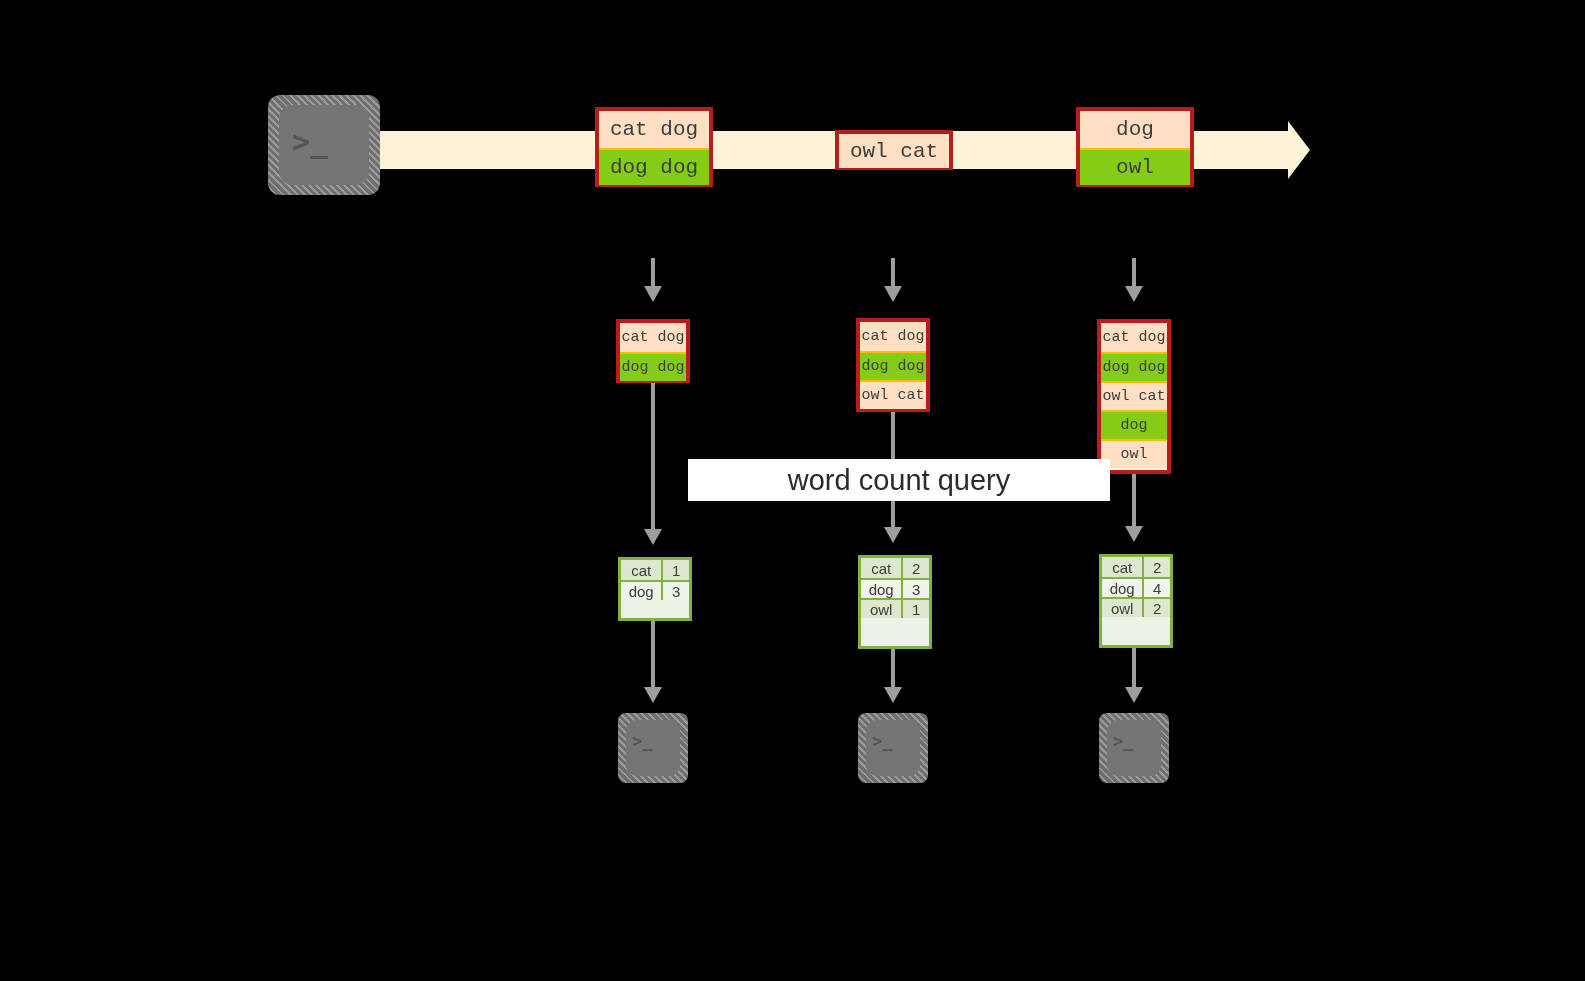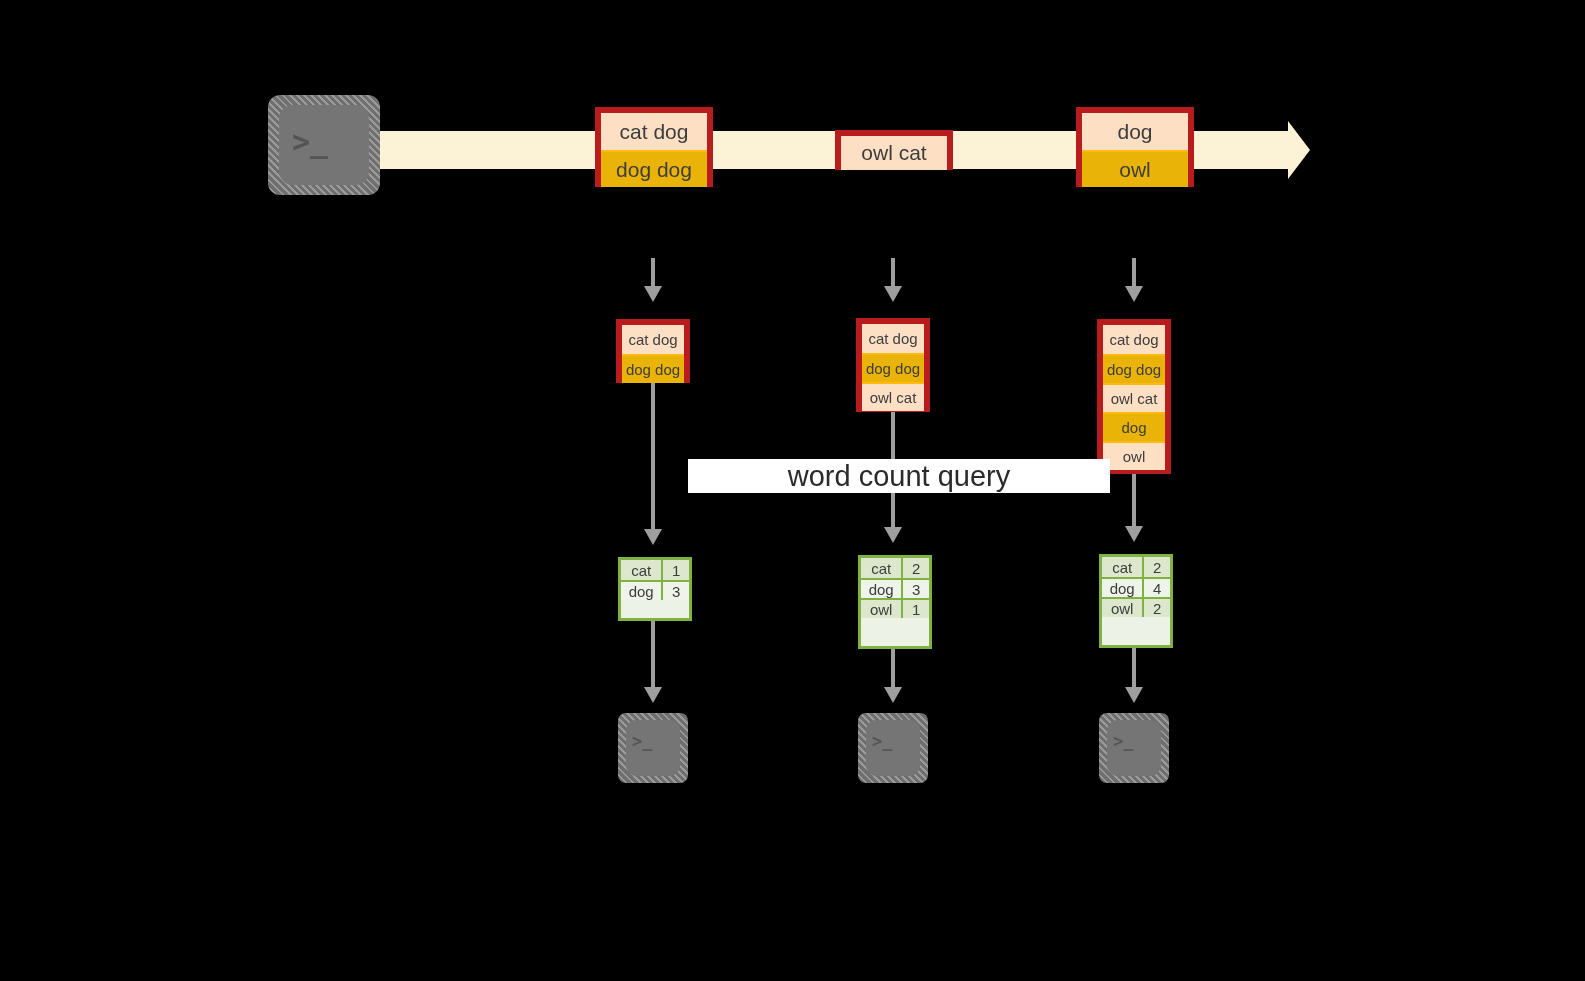--- a/index.html
+++ b/index.html
@@ -48,33 +48,34 @@
     width: 0;
     height: 0;
     border-style: solid;
     border-color: transparent transparent transparent #FCF2D5;
   }
 
   
   .obox {
     position: absolute;
     box-sizing: border-box;
-    border: 6px solid #b91c1c;
+    border: 4px solid #b91c1c;
     background: #FEF0E2;
+    font-family: Liberation Mono, monospace;
   }
   .orow {
     box-sizing: border-box;
     display: flex;
     align-items: center;
     justify-content: center;
     color: #3D3D3D;
     white-space: nowrap;
   }
   .orow.dark  { background: #FDE0C4; }
-  .orow.light { background: #eab308; }
+  .orow.light { background: #84cc16; }
   .orow + .orow { border-top: 2px solid #FFB90F; }
 
   
   .gbox {
     position: absolute;
     box-sizing: border-box;
     border: 3px solid #7FB241;
     background: #EDF2E7;
   }
   .grow {
@@ -244,15 +245,15 @@
   </div>
 
   <div class="vline" style="left:1132px; top:648px; height:41px;"></div>
   <div class="vhead" style="left:1125px; top:687px; border-width:16px 9px 0 9px;"></div>
 
   <div class="term" style="left:1099px; top:713px; width:70px; height:70px; border-radius:8px;">
     <div class="term-body" style="left:8px; top:7px; right:8px; bottom:7px; border-radius:11px;"></div>
     <div class="term-glyph" style="left:14px; top:20px; font-size:17px;">&gt;_</div>
   </div>
 
-  <div class="query-label" style="left:688px; top:459px; width:422px; height:34px; font-size:29px;">word count query</div>
+  <div class="query-label" style="left:688px; top:459px; width:422px; height:42px; font-size:29px;">word count query</div>
 
 </div>
 
 </body></html>

